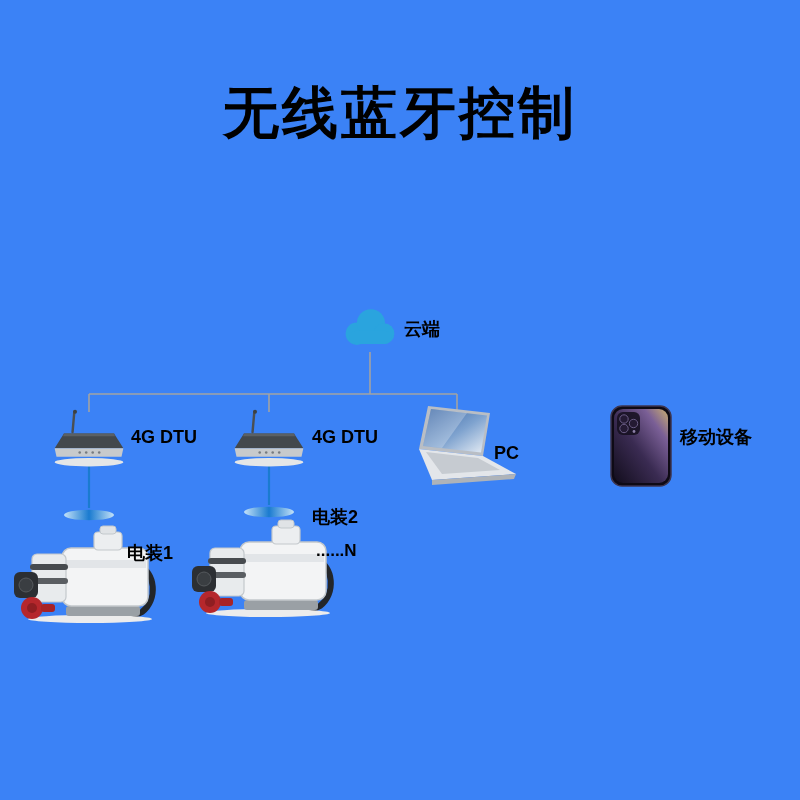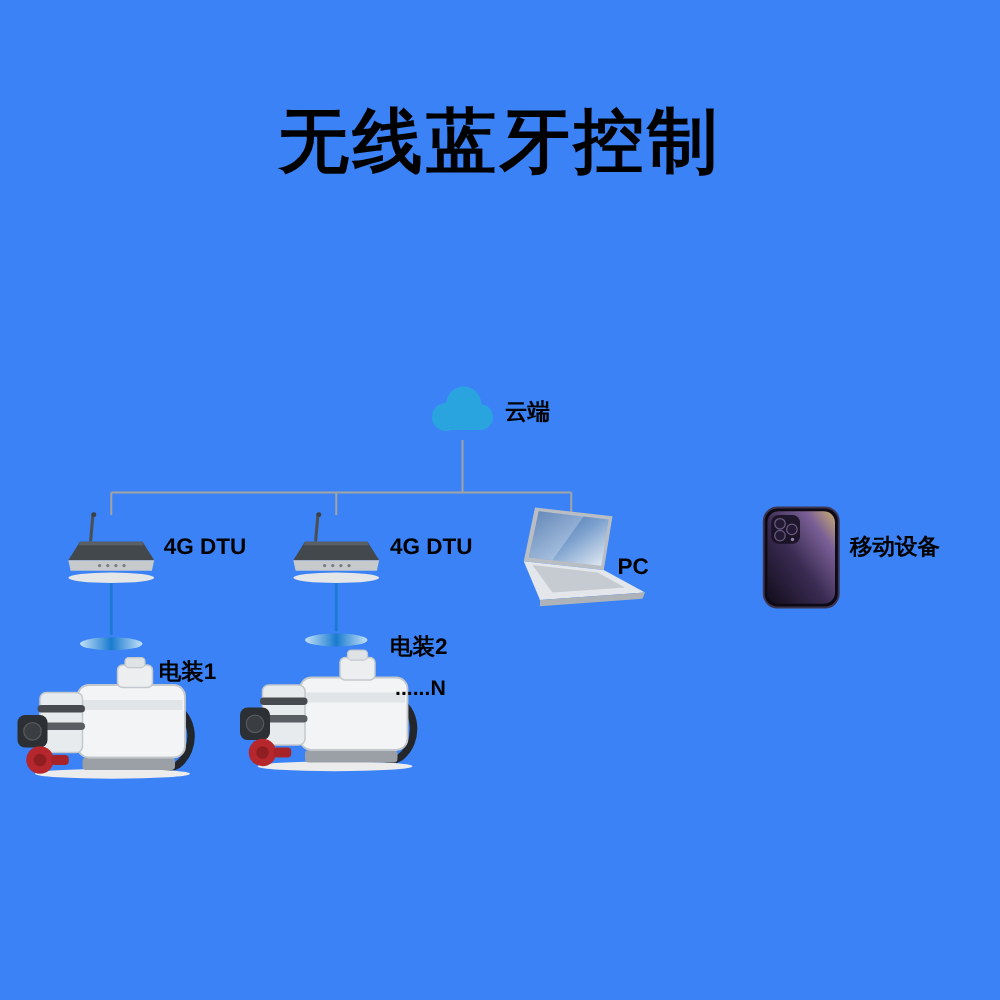--- a/index.html
+++ b/index.html
@@ -192,21 +192,21 @@
       <rect x="22" y="34" width="34" height="48" rx="5" fill="#e8ebed" stroke="#c3c8cc" stroke-width="1.2"></rect>
       <rect x="20" y="44" width="38" height="6" rx="3" fill="#474b4f"></rect>
       <rect x="20" y="58" width="38" height="6" rx="3" fill="#5a5e62"></rect>
       <rect x="4" y="52" width="24" height="26" rx="6" fill="#2c2f33"></rect>
       <circle cx="16" cy="65" r="7" fill="#3a3e42" stroke="#55595d"></circle>
       <circle cx="22" cy="88" r="11" fill="#b5272c"></circle>
       <circle cx="22" cy="88" r="5" fill="#8f1e22"></circle>
       <rect x="31" y="84" width="14" height="8" rx="3" fill="#a82327"></rect>
     </svg>
   </div>
-  <div class="label" style="left:127px; top:528px;">电装1</div>
+  <div class="label" style="left:127px; top:544px;">电装1</div>
 
   <div class="node" style="left:188px; top:514px;">
     <svg width="150" height="105" viewBox="0 0 150 105">
       <path d="M128,45 C146,52 148,80 132,92 C126,96 118,94 116,88" fill="none" stroke="#23262a" stroke-width="6" stroke-linecap="round"></path>
       <ellipse cx="80" cy="99" rx="62" ry="4" fill="#ececec"></ellipse>
       <rect x="56" y="86" width="74" height="10" rx="3" fill="#9aa0a5"></rect>
       <rect x="52" y="28" width="86" height="58" rx="9" fill="#f3f4f5" stroke="#c3c8cc" stroke-width="1.5"></rect>
       <rect x="54" y="40" width="82" height="8" fill="#e2e5e8"></rect>
       <rect x="84" y="12" width="28" height="18" rx="4" fill="#eceef0" stroke="#c3c8cc" stroke-width="1.2"></rect>
       <rect x="90" y="6" width="16" height="8" rx="3" fill="#e0e3e6" stroke="#c3c8cc" stroke-width="1"></rect>

